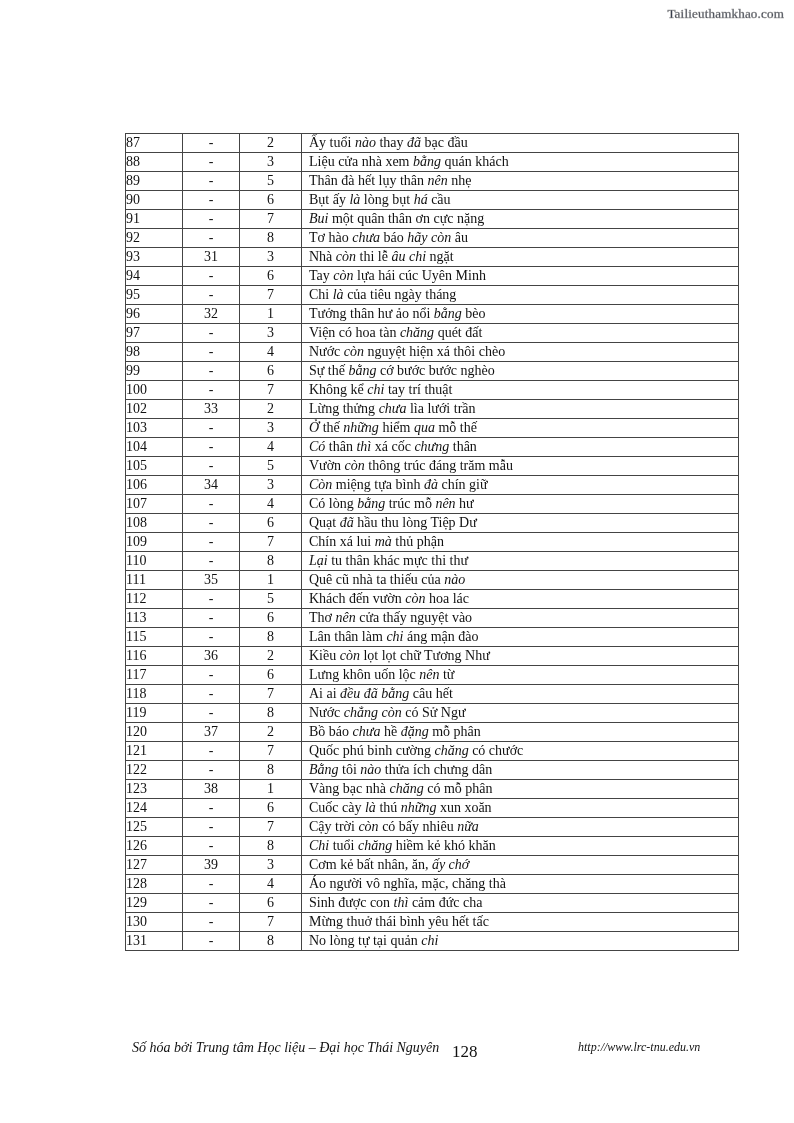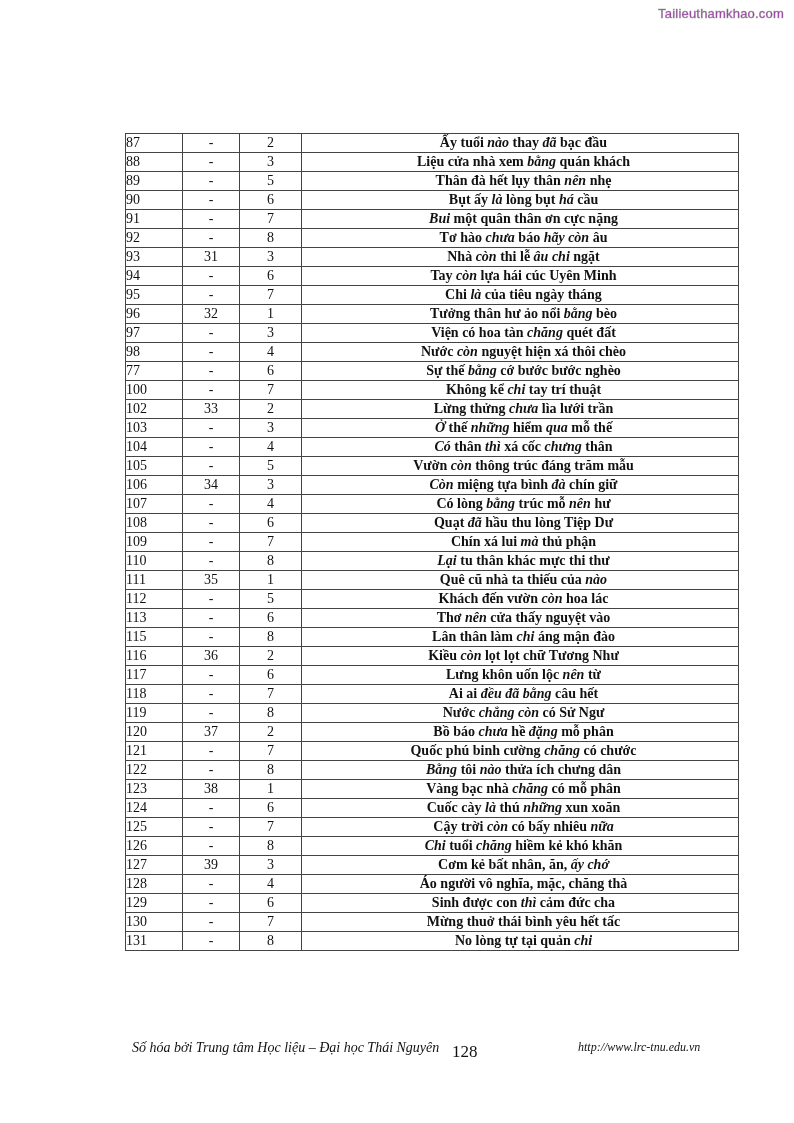--- a/index.html
+++ b/index.html
@@ -1,25 +1,25 @@
 <!DOCTYPE html>
 <html><head>
 <meta charset="utf-8">
 <style>
   html, body { margin:0; padding:0; background:#ffffff; }
   body { width:794px; height:1123px; position:relative; overflow:hidden;
          font-family:"Liberation Serif", "DejaVu Serif", serif; color:#111; }
-  .watermark { position:absolute; top:6px; right:10px; font-family:Liberation Sans, sans-serif;
-               font-size:13px; color:#a21caf; -webkit-text-stroke:0.5px #9a9a9a; letter-spacing:0.2px;margin-left:37px; }
+  .watermark { position:absolute; top:6px; right:10px; font-family:Liberation Serif, serif;
+               font-size:13px; color:#0f172a; -webkit-text-stroke:0.5px #9a9a9a; letter-spacing:0.2px;margin-left:37px; }
   table.poem { position:absolute; left:125px; top:133px; width:614px; border-collapse:collapse; table-layout:fixed; }
   table.poem td { border:1px solid #444; height:18px; padding:0; font-size:14px; line-height:18px; white-space:nowrap; overflow:hidden; }
   td.c1 { width:56px; text-align:left; }
   td.c2 { width:56px; text-align:center; }
   td.c3 { width:61px; text-align:center; }
-  td.c4 { text-align:center; padding-left:7px !important;font-weight:bold; }
+  td.c4 { text-align:left; padding-left:7px !important; }
   td.c4 i { font-style:italic; }
   .footer { position:absolute; top:1040px; left:132px; width:610px; height:24px; }
   .footer .src { position:absolute; left:0; top:0; font-style:italic; font-size:14px; }
   .footer .pg { position:absolute; left:320px; top:2px; font-size:17px; }
   .footer .url { position:absolute; left:446px; top:0; font-style:italic; font-size:12px; }
 </style>
 </head>
 <body>
 
 <div class="watermark">Tailieuthamkhao.com</div>
@@ -92,21 +92,21 @@
         <td class="c3">3</td>
         <td class="c4"><span>Viện có hoa tàn </span><i>chăng</i><span> quét đất</span></td>
       </tr>
       <tr>
         <td class="c1">98</td>
         <td class="c2">-</td>
         <td class="c3">4</td>
         <td class="c4"><span>Nước </span><i>còn</i><span> nguyệt hiện xá thôi chèo</span></td>
       </tr>
       <tr>
-        <td class="c1">77</td>
+        <td class="c1">99</td>
         <td class="c2">-</td>
         <td class="c3">6</td>
         <td class="c4"><span>Sự thế </span><i>bằng</i><span> cớ bước bước nghèo</span></td>
       </tr>
       <tr>
         <td class="c1">100</td>
         <td class="c2">-</td>
         <td class="c3">7</td>
         <td class="c4"><span>Không kể </span><i>chi</i><span> tay trí thuật</span></td>
       </tr>

